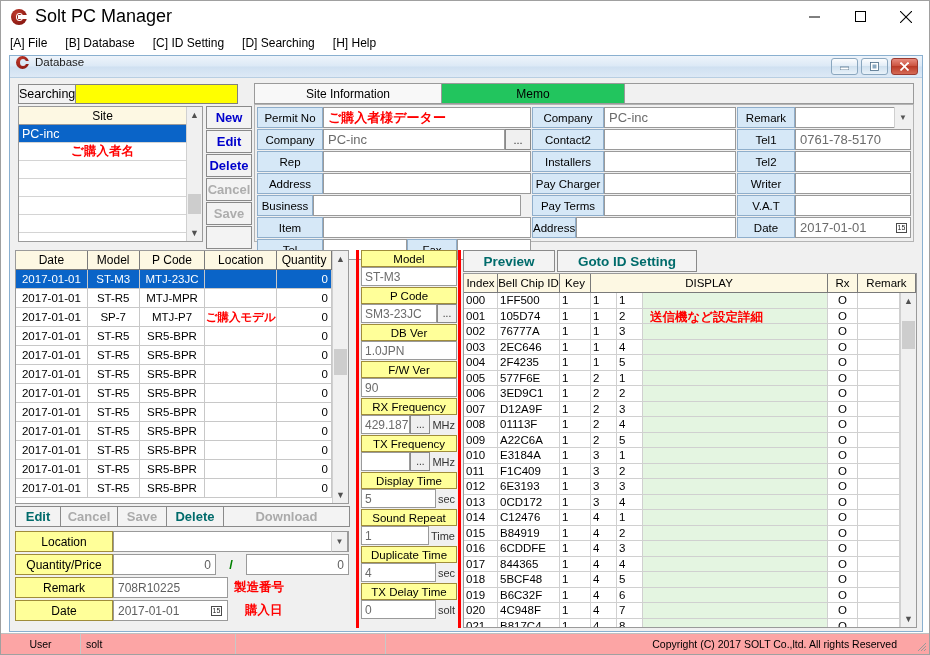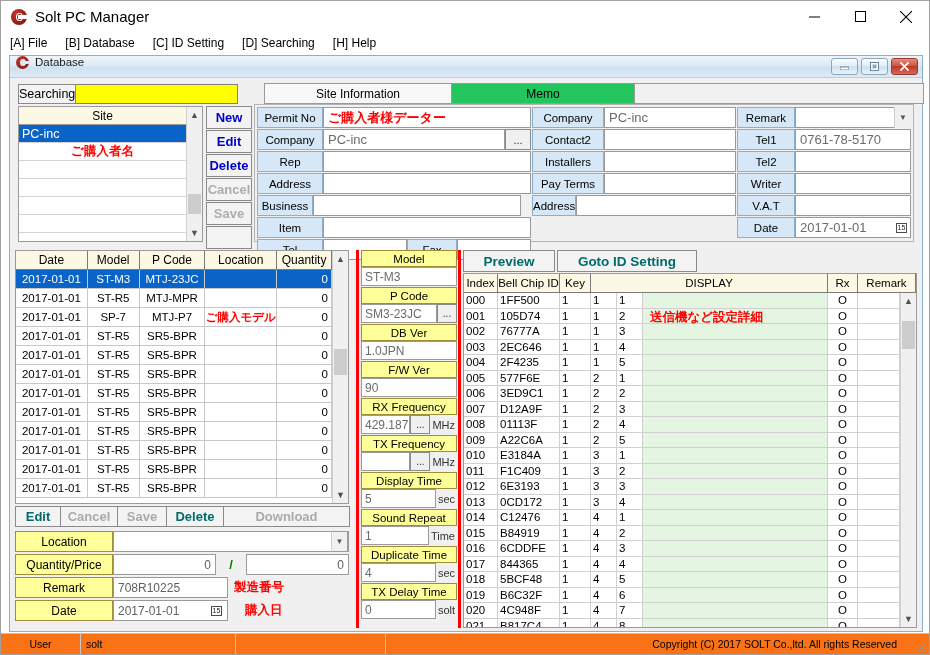--- a/index.html
+++ b/index.html
@@ -46,21 +46,21 @@
     position: absolute; left: 5px; top: 4px; width: 7px; height: 8px;
     border-radius: 50%;
     background: #ffffff;
   }
   #app-icon .inner2 {
     position: absolute; left: 6px; top: 5px; width: 5px; height: 6px;
     border-radius: 50%;
     background: #8e1b14;
   }
   #title-text {
-    font-size: 15px; color: #000; white-space: nowrap;
+    font-size: 18px; color: #000; white-space: nowrap;
   }
   #win-controls {
     position: absolute; right: 0; top: 0; height: 31px;
     display: flex;
   }
   .wbtn {
     width: 46px; height: 31px;
     display: flex; align-items: center; justify-content: center;
     background: transparent;
   }
@@ -234,21 +234,21 @@
     display: flex; align-items: center; justify-content: center;
     font-size: 13px; font-weight: bold;
     color: #0000cc;
     white-space: nowrap;
   }
   .ctl-btn.disabled { color: #adadad; }
   .ctl-btn.spacer { border: 1px solid #8a8a8a; background:#f3f3f3; }
 
   
   #tabs {
-    position: absolute; left: 251px; top: 2px; width: 660px; height: 21px;
+    position: absolute; left: 241px; top: 2px; width: 660px; height: 21px;
     display: flex;
     border-radius: 10px;
   }
   .tab {
     height: 21px;
     border: 1px solid #9a9a9a;
     background: #22c55e;
     display: flex; align-items: center; justify-content: center;
     font-size: 12px; color: #000;
     margin-right: -1px;
@@ -482,21 +482,21 @@
   #disp-annot {
     position: absolute; left: 186px; top: 16px;
     font-size: 12.5px; font-weight: bold; color: #ff0000;
     pointer-events: none; white-space: nowrap;
   }
 
   
   #status-bar {
     height: 21px; flex: 0 0 21px;
     border-top: 1px solid #c0c0c0;
-    background: #f97316;
+    background: #fca5a5;
     display: flex; align-items: stretch;
     font-size: 10.5px; color: #000;
   }
   .sb-cell {
     border-right: 1px solid #c8c8c8;
     display: flex; align-items: center;
     padding: 0 5px;
   }
   #sb-user { width: 80px; justify-content: center; }
   #sb-value { width: 155px; }
@@ -681,20 +681,24 @@
               </div>
               <div class="frow">
                 <div class="flabel" style="width:72px">Contact2</div>
                 <div class="finput" style="width:132px"></div>
               </div>
               <div class="frow">
                 <div class="flabel" style="width:72px">Installers</div>
                 <div class="finput" style="width:132px"></div>
               </div>
               <div class="frow">
+                <div class="flabel" style="width:72px">Pay Charger</div>
+                <div class="finput" style="width:132px"></div>
+              </div>
+              <div class="frow">
                 <div class="flabel" style="width:72px">Pay Terms</div>
                 <div class="finput" style="width:132px"></div>
               </div>
               <div class="frow">
                 <div class="flabel" style="width:72px">Address</div>
                 <div class="finput" style="width:306px"></div>
               </div>
             </div>
 
             <div id="form-col-right">

